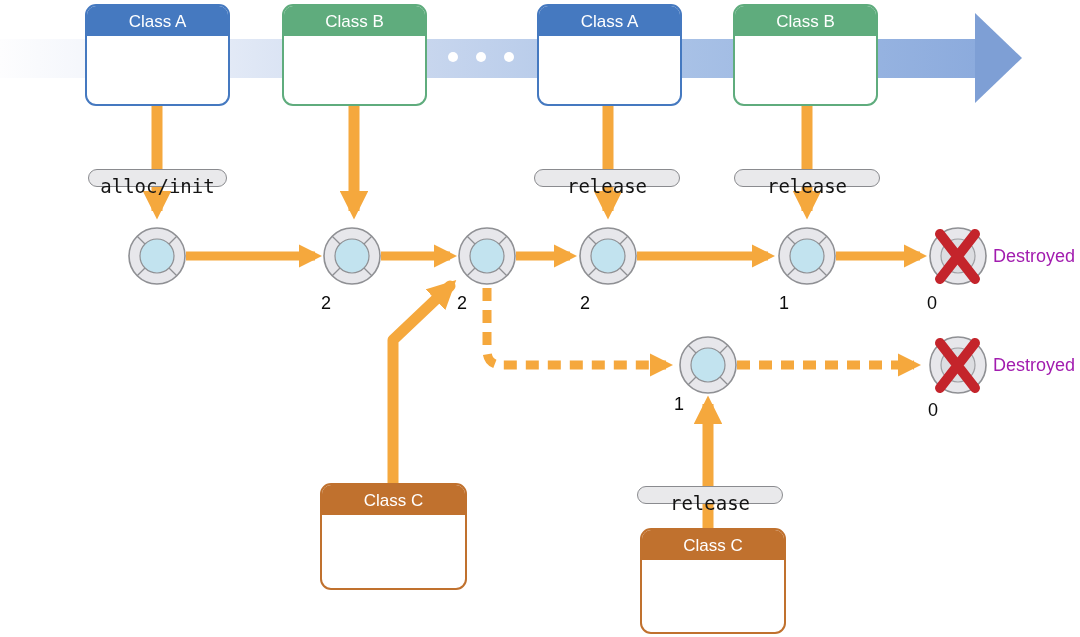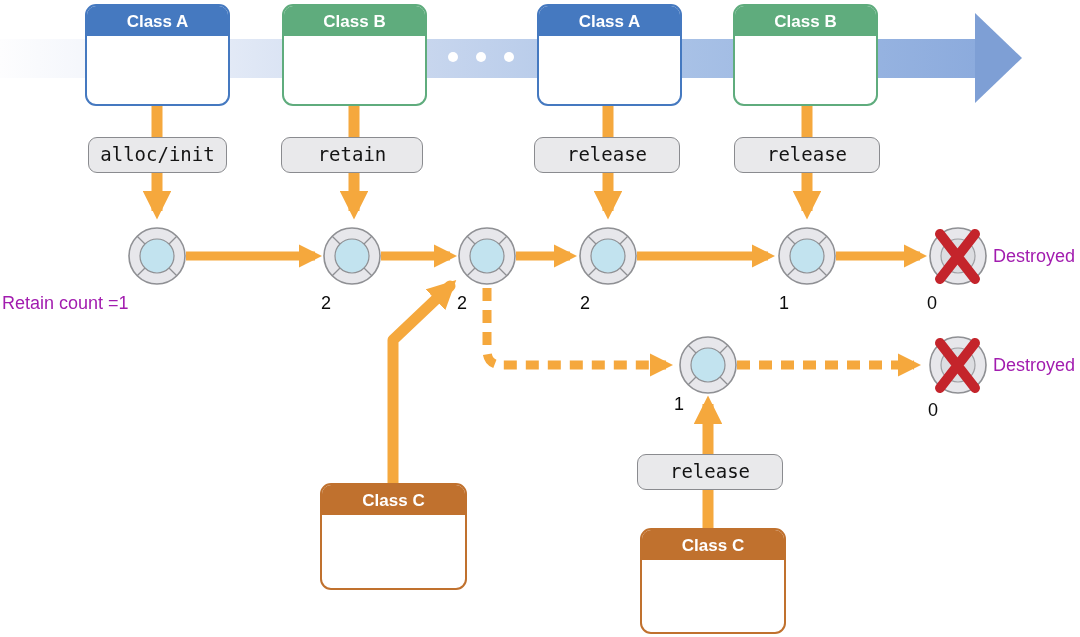--- a/index.html
+++ b/index.html
@@ -22,32 +22,32 @@
   
   .buoy-ring{fill:var(--lifebuoy-ring,#E7E7EB);stroke:var(--lifebuoy-stroke,#8F9094);stroke-width:1.6;}
   .buoy-spokes{stroke:var(--lifebuoy-stroke,#8F9094);stroke-width:1.3;fill:none;}
   .buoy-core{fill:var(--lifebuoy-center,#C2E3EF);stroke:var(--lifebuoy-stroke,#8F9094);stroke-width:1.2;}
   .buoy-core-dead{fill:#DCDDE1;stroke:#9FA0A4;stroke-width:1.2;}
   .xmark{stroke:var(--destroyed-x,#C4242B);stroke-width:10;stroke-linecap:round;fill:none;}
 
   
   .class-box{position:absolute;z-index:2;background:#fff;border-radius:11px;box-sizing:border-box;
              border:2px solid;overflow:hidden;}
-  .class-box .hdr{height:30px;line-height:31px;color:#fff;font-weight:bold;font-size:17px;text-align:center;}
+  .class-box .hdr{height:30px;line-height:31px;color:#fff;font-weight:normal;font-size:17px;text-align:center;}
   .class-a{border-color:var(--class-a-header,#4579C0);}
   .class-a .hdr{background:var(--class-a-header,#4579C0);}
   .class-b{border-color:var(--class-b-header,#5FAC7D);}
   .class-b .hdr{background:var(--class-b-header,#5FAC7D);}
   .class-c{border-color:var(--class-c-header,#C0712E);}
   .class-c .hdr{background:var(--class-c-header,#C0712E);}
 
   
-  .method-label{position:absolute;z-index:2;height:36px;line-height:33px;box-sizing:border-box;
+  .method-label{position:absolute;z-index:2;height:18px;line-height:33px;box-sizing:border-box;
     background:var(--label-bg,#E9E9EB);border:1.5px solid var(--label-border,#8A8B8F);border-radius:9px;
-    font-family:"DejaVu Sans Mono",monospace;font-size:19px;color:#141414;text-align:center;}
+    font-family:"DejaVu Sans Mono",monospace;font-size:19px;color:#141414;text-align:center;margin-top:32px;}
 
   
   .count{position:absolute;z-index:2;font-size:18px;line-height:22px;color:#0b0b0b;text-align:center;width:44px;}
   .caption{position:absolute;z-index:2;font-size:18px;line-height:22px;color:#a21caf;white-space:nowrap;}
 </style>
 </head>
 <body>
 
 <div class="canvas">
 
@@ -134,26 +134,24 @@
     <div class="hdr">Class B</div>
   </div>
   <div class="class-box class-c" style="left:320px;top:483px;width:147px;height:107px">
     <div class="hdr">Class C</div>
   </div>
   <div class="class-box class-c" style="left:640px;top:528px;width:146px;height:106px">
     <div class="hdr">Class C</div>
   </div>
 
   <div class="method-label" style="left:88px;top:137px;width:139px">alloc/init</div>
-  <div class="method-label" style="left:281px;top:137px;width:142px">retain</div>
   <div class="method-label" style="left:534px;top:137px;width:146px">release</div>
   <div class="method-label" style="left:734px;top:137px;width:146px">release</div>
   <div class="method-label" style="left:637px;top:454px;width:146px">release</div>
 
-  <div class="caption" style="left:2px;top:292px">Retain count =1</div>
   <div class="count" style="left:304px;top:292px">2</div>
   <div class="count" style="left:440px;top:292px">2</div>
   <div class="count" style="left:563px;top:292px">2</div>
   <div class="count" style="left:762px;top:292px">1</div>
   <div class="count" style="left:910px;top:292px">0</div>
 
   <div class="count" style="left:657px;top:393px">1</div>
   <div class="count" style="left:911px;top:399px">0</div>
 
   <div class="caption" style="left:993px;top:245px">Destroyed</div>

